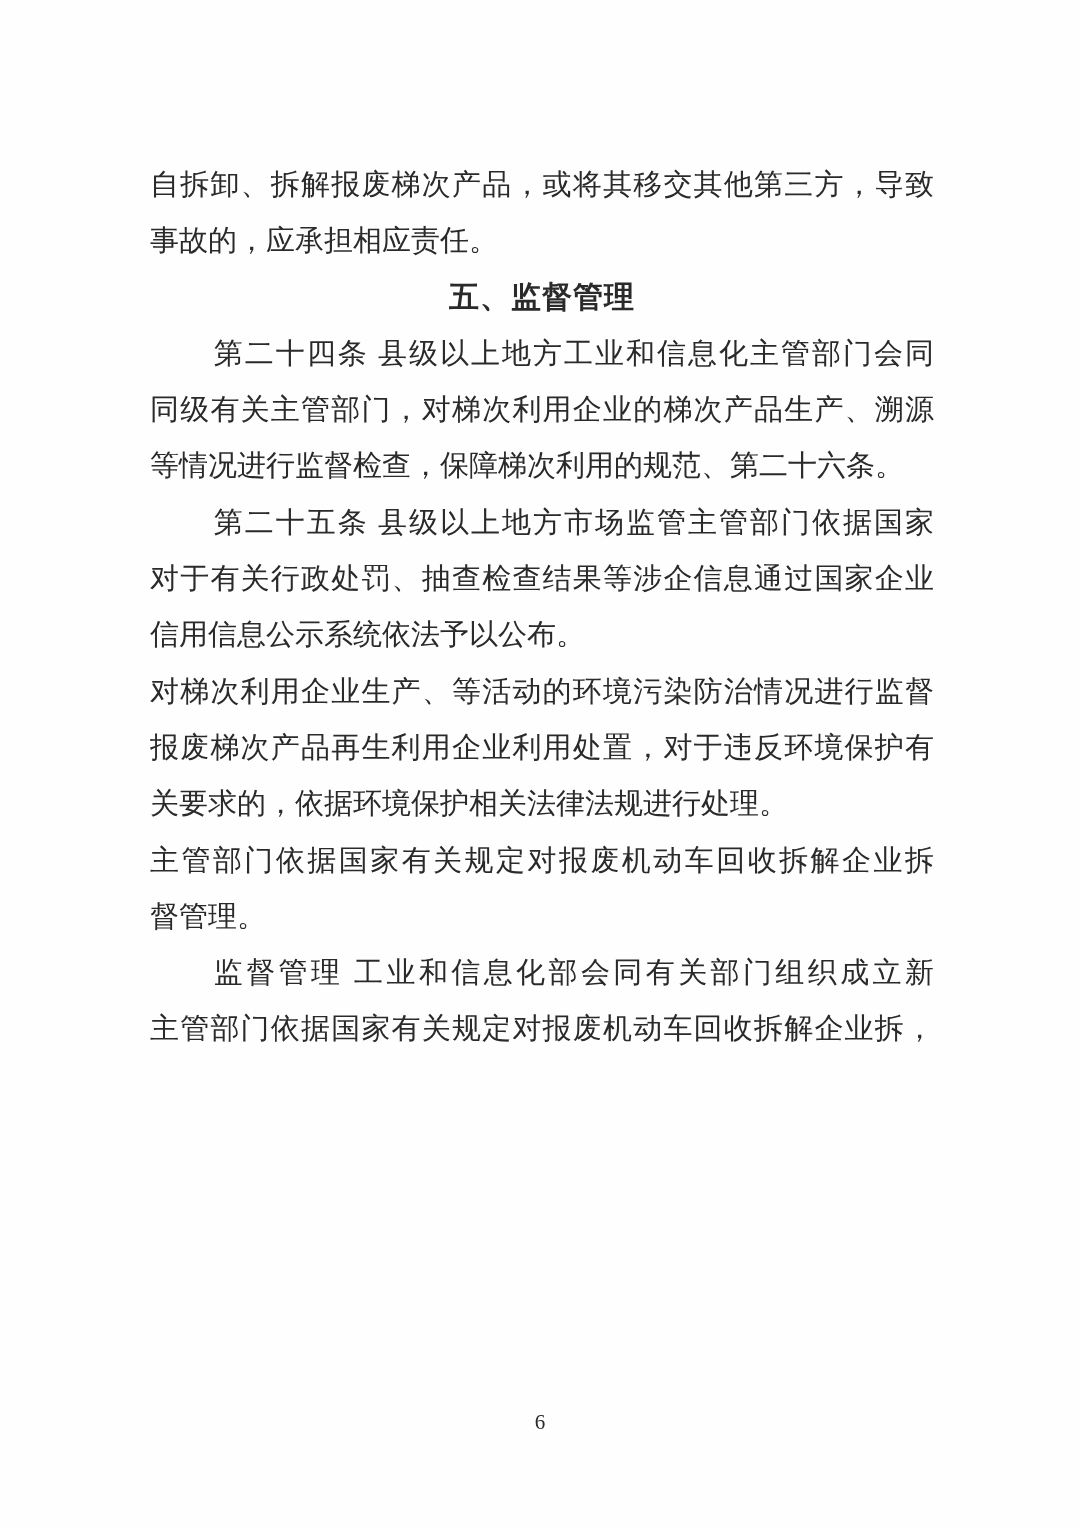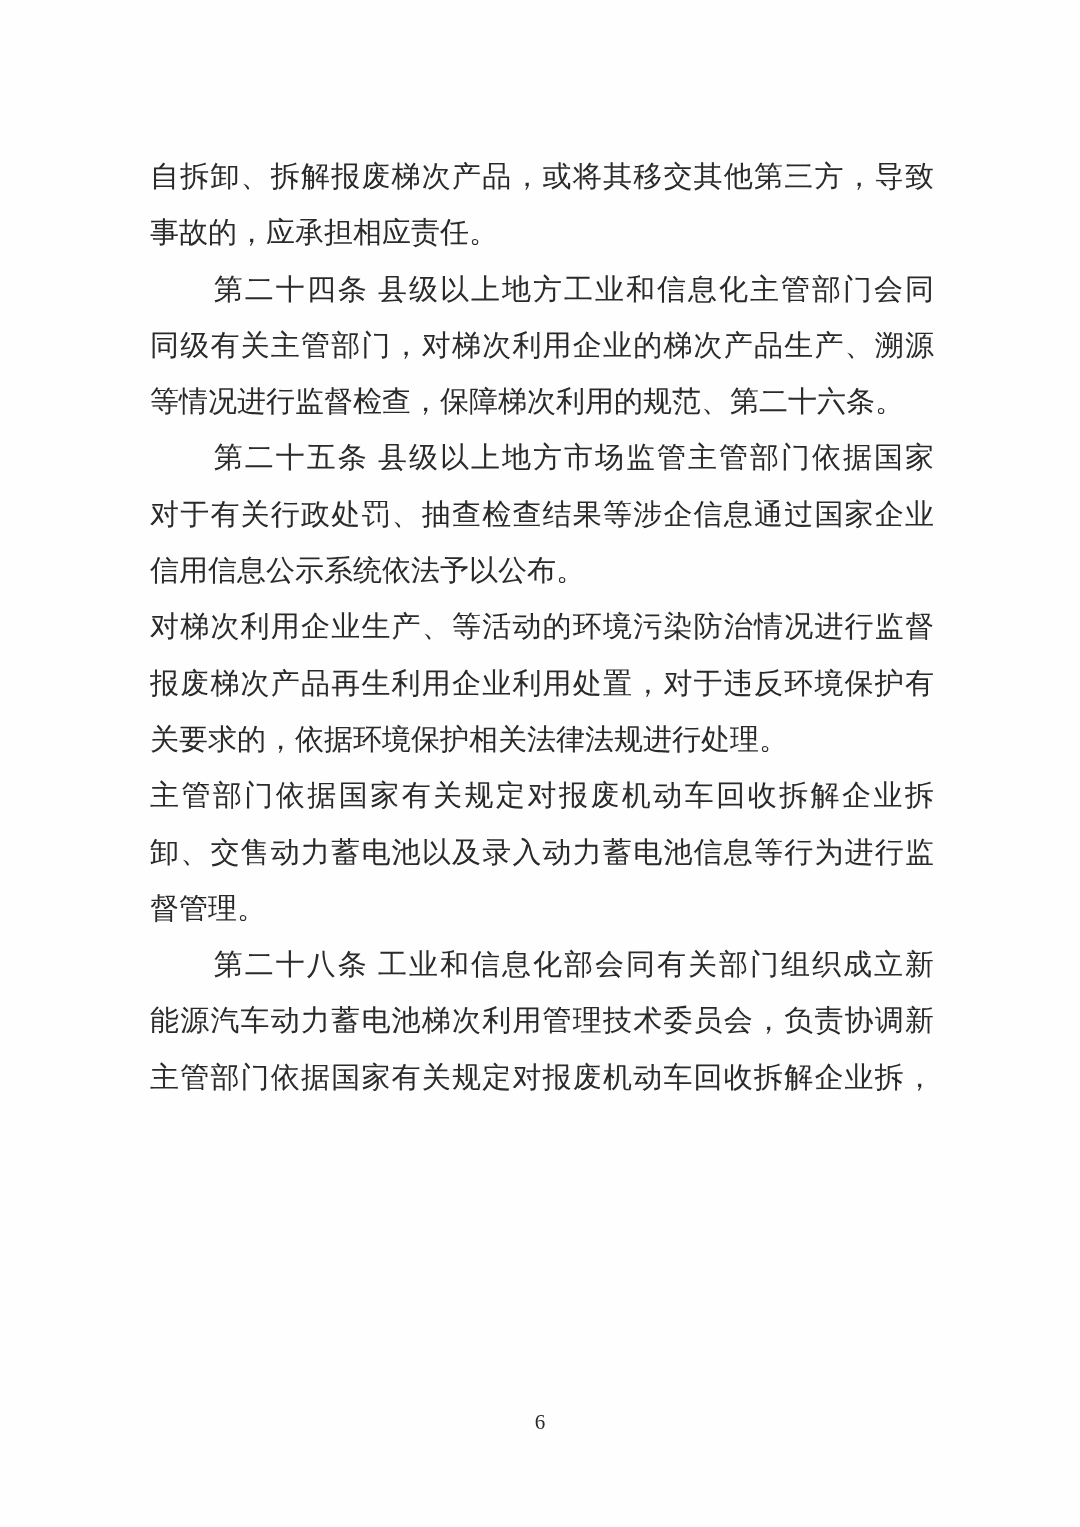--- a/index.html
+++ b/index.html
@@ -17,21 +17,21 @@
     overflow: hidden;
   }
   .page {
     position: absolute;
     inset: 0;
     background: var(--paper);
   }
   .doc-body {
     position: absolute;
     left: 150px;
-    top: 148px;
+    top: 156px;
     width: 784px;
   }
   .line {
     height: 56.3px;
     line-height: 56.3px;
     font-size: 29px;
     color: var(--ink);
     text-align: justify;
     overflow: hidden;
   }
@@ -58,30 +58,29 @@
     font-family: "Liberation Serif", "DejaVu Serif", serif;
   }
 </style>
 </head>
 <body>
 
 <div class="page">
   <main class="doc-body">
       <div class="line fill">自拆卸、拆解报废梯次产品，或将其移交其他第三方，导致</div>
       <div class="line end">事故的，应承担相应责任。</div>
+      <div class="line heading">五、监督管理</div>
       <div class="line fill indent">第二十四条 县级以上地方工业和信息化主管部门会同</div>
       <div class="line fill">同级有关主管部门，对梯次利用企业的梯次产品生产、溯源</div>
       <div class="line end">等情况进行监督检查，保障梯次利用的规范、第二十六条。</div>
       <div class="line fill indent">第二十五条 县级以上地方市场监管主管部门依据国家</div>
       <div class="line fill">对于有关行政处罚、抽查检查结果等涉企信息通过国家企业</div>
       <div class="line end">信用信息公示系统依法予以公布。</div>
       <div class="line fill">对梯次利用企业生产、等活动的环境污染防治情况进行监督</div>
       <div class="line fill">报废梯次产品再生利用企业利用处置，对于违反环境保护有</div>
       <div class="line end">关要求的，依据环境保护相关法律法规进行处理。</div>
       <div class="line fill">主管部门依据国家有关规定对报废机动车回收拆解企业拆</div>
-      <div class="line fill">卸、交售动力蓄电池以及录入动力蓄电池信息等行为进行监</div>
       <div class="line end">督管理。</div>
-      <div class="line fill indent">第二十八条 工业和信息化部会同有关部门组织成立新</div>
-      <div class="line fill">能源汽车动力蓄电池梯次利用管理技术委员会，负责协调新</div>
+      <div class="line fill indent">监督管理 工业和信息化部会同有关部门组织成立新</div>
       <div class="line fill">主管部门依据国家有关规定对报废机动车回收拆解企业拆，</div>
     </main>
   <footer class="page-number">6</footer>
 </div>
 
 </body></html>

